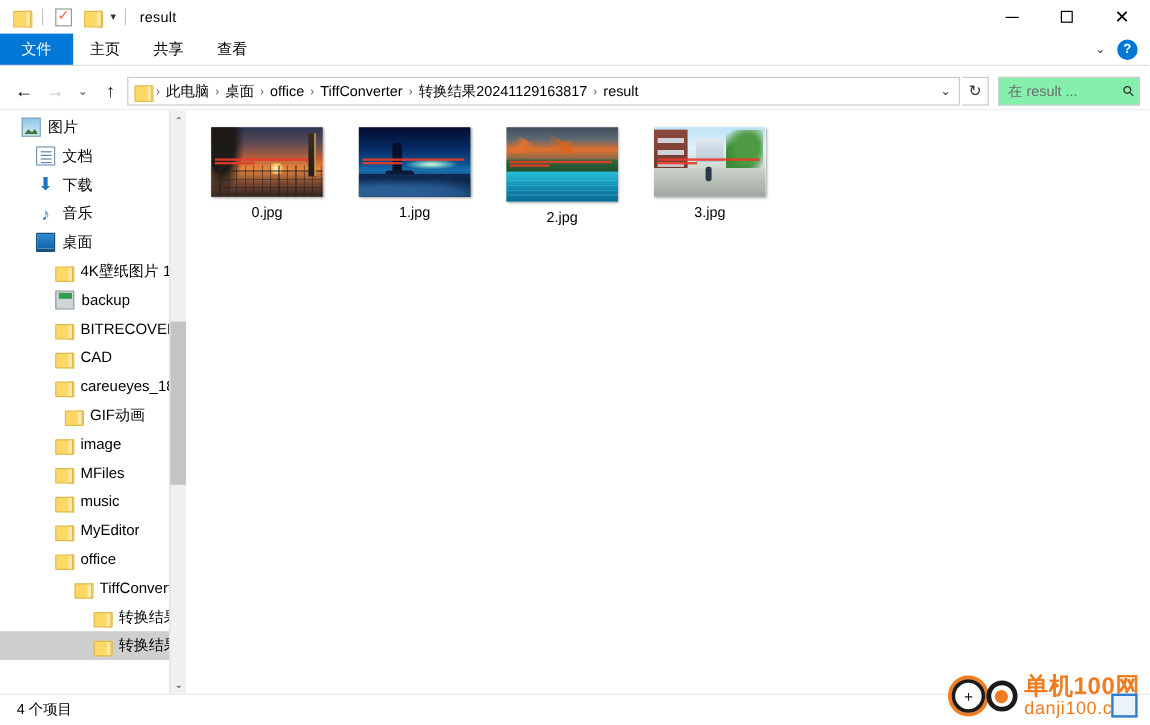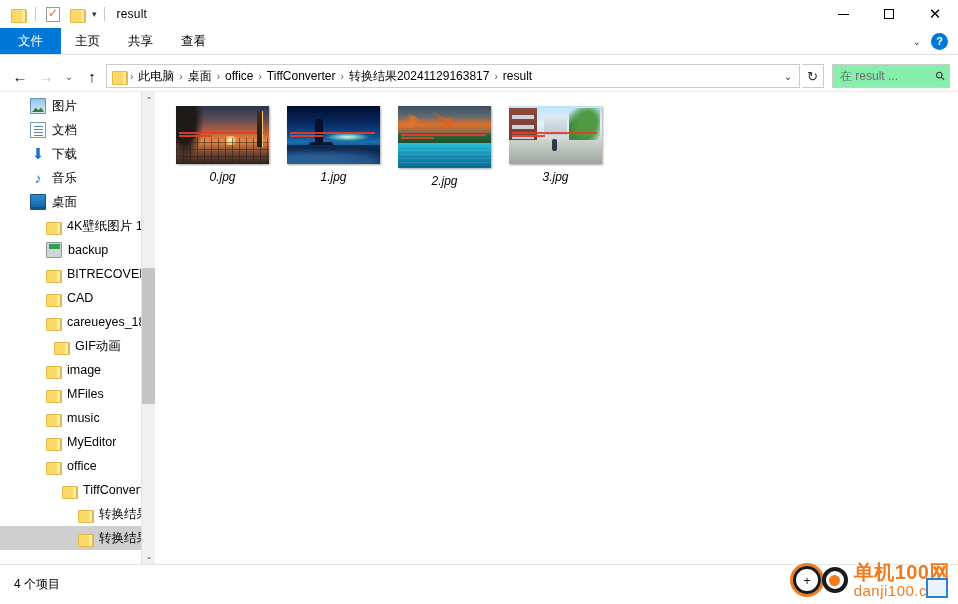--- a/index.html
+++ b/index.html
@@ -120,21 +120,21 @@
 
   .sb-track { position: absolute; right: 0; top: 0; width: 14px; height: 100%;
       background: #f0f0f0; border-left: 1px solid #e2e2e2; }
   .sb-arrow { width: 14px; height: 16px; display: flex; align-items: center;
       justify-content: center; font-size: 8px; color: #505050; }
   .sb-arrow.bottom { position: absolute; bottom: 0; }
   .sb-thumb { position: absolute; left: 0; width: 14px; background: #c4c4c4; }
 
   
   .content { flex: 1; position: relative; background: #fff; overflow: hidden; }
-  .grid { display: flex; flex-wrap: wrap; padding: 8px 0 0 12px; gap: 0; font-style: italic; }
+  .grid { display: flex; flex-wrap: wrap; padding: 8px 0 0 12px; gap: 12px; }
   .tile { width: 111px; padding: 4px 2px 2px; display: flex;
           flex-direction: column; align-items: center; }
   .thumb-wrap { position: relative; padding: 2px; }
   .thumb { width: 93px; height: 58px; position: relative; overflow: hidden;
            box-shadow: 1px 1px 2px rgba(0,0,0,.35); }
   .thumb.tall { height: 62px; }
   .wm { position: absolute; left: 3%; top: 42%; width: 94%; height: 13%;
         display: flex; flex-direction: column; justify-content: center;
         gap: 1px; }
   .wm-line { height: 2px; background: #e53d2a; opacity: .92; }
@@ -191,21 +191,21 @@
       background: linear-gradient(#dfe9ef,#b9c9d4); }
   .art3 .tree { position:absolute; right:2%; top:4%; width:34%; height:62%;
       background: radial-gradient(ellipse at 60% 40%, #4f9b45 35%, transparent 70%),
                   radial-gradient(ellipse at 30% 70%, #3f8a3a 35%, transparent 70%); }
   .art3 .road { position:absolute; left:0; bottom:0; width:100%; height:42%;
       background: linear-gradient(#cdd3cd,#9fa59f); }
   .art3 .person { position:absolute; left:46%; bottom:22%; width:6%; height:22%;
       background:#2a3a4a; border-radius:2px; }
 
   
-  .statusbar { height: 40px; border-top: 1px solid #e4e4e4; display: flex;
+  .statusbar { height: 26px; border-top: 1px solid #e4e4e4; display: flex;
       align-items: center; padding-left: 14px; font-size: 12px; color: #000;
       background: #fff; flex: none; }
 
   
   .watermark { position: absolute; right: 8px; bottom: 4px; display: flex;
       align-items: center; gap: 6px; pointer-events: none; }
   .wm-logo { width: 58px; height: 40px; position: relative; }
   .wm-ring { position: absolute; left: 0; top: 3px; width: 34px; height: 34px;
       border: 3px solid #f07c1f; border-radius: 50%; }
   .wm-ring2 { position: absolute; left: 3px; top: 6px; width: 28px; height: 28px;
@@ -295,21 +295,21 @@
     <div class="searchbox">
       <span class="search-text">在 result ...</span>
       <span class="search-ico">⚲</span>
     </div>
   </div>
 
   <div class="body">
 
     <div class="sidebar">
       <div class="tree" id="tree">
-          <div class="trow" style="padding-left: 30px;">
+          <div class="trow" style="padding-left: 18px;">
             <span class="tico ico-pics"></span>
             <span class="tlabel">图片</span>
           </div>
           <div class="trow" style="padding-left: 30px;">
             <span class="tico ico-doc"></span>
             <span class="tlabel">文档</span>
           </div>
           <div class="trow" style="padding-left: 30px;">
             <span class="tico ico-dl">⬇</span>
             <span class="tlabel">下载</span>

